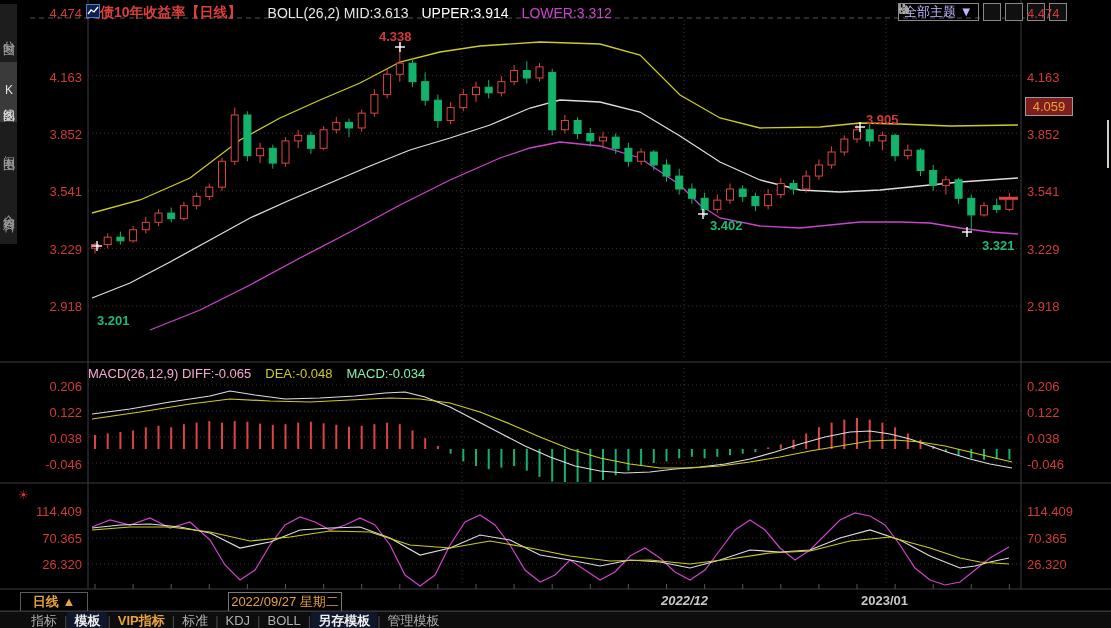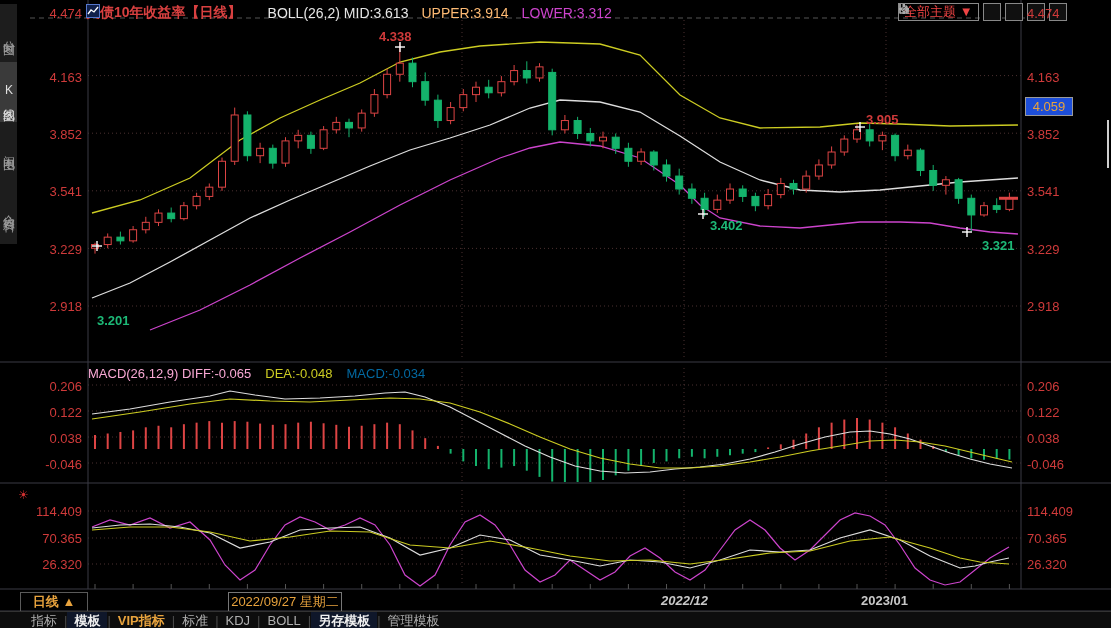--- a/index.html
+++ b/index.html
@@ -8,28 +8,28 @@
   .abs{position:absolute;}
   svg{position:absolute;left:0;top:0;}
   
   .side-item{position:absolute;left:0;width:17px;writing-mode:vertical-rl;text-orientation:upright;
              letter-spacing:2px;font-size:12px;color:#9a9a9a;background:#1d1d1d;text-align:center;
              padding:3px 0;cursor:pointer;}
   .side-item.active{background:#3a3a3a;color:#e0e0e0;}
   
   .hdr{position:absolute;left:86px;top:4px;display:flex;align-items:center;gap:13px;font-size:14px;white-space:nowrap;}
   .toolbar{position:absolute;top:3px;left:898px;display:flex;align-items:center;gap:4px;}
-  .dropdown{border:1px solid #8a8a8a;color:#ef4444;font-size:13px;padding:0 5px;height:16px;line-height:16px;cursor:pointer;}
+  .dropdown{border:1px solid #8a8a8a;color:#c4b5fd;font-size:13px;padding:0 5px;height:16px;line-height:16px;cursor:pointer;}
   .tbtn{width:16px;height:16px;border:1px solid #888;display:flex;align-items:center;justify-content:center;cursor:pointer;background:#101010;}
   
   .ylab{position:absolute;font-size:13px;color:#cf3a3a;width:54px;}
   .ylab.left{text-align:right;left:28px;}
   .ylab.right{text-align:left;left:1027px;}
   .lastbox{position:absolute;left:1025px;top:97px;width:46px;height:17px;border:1px solid #9a9a9a;
-           color:#e8a33d;font-size:13px;text-align:center;line-height:17px;background:#1d4ed8;}
+           color:#e8a33d;font-size:13px;text-align:center;line-height:17px;background:#7f1d1d;}
   .ann{position:absolute;font-size:13px;font-weight:bold;white-space:nowrap;}
   
   .indhdr{position:absolute;display:flex;gap:14px;font-size:13px;white-space:nowrap;}
   
   .periodbox{position:absolute;left:20px;top:592px;width:66px;height:18px;border:1px solid #5a5a5a;
              color:#e8a33d;font-size:13px;font-weight:bold;text-align:center;line-height:18px;cursor:pointer;}
   .datebox{position:absolute;left:228px;top:592px;width:112px;height:18px;border:1px solid #777;
            color:#e8a33d;font-size:13px;text-align:center;line-height:18px;}
   .mlab{position:absolute;top:593px;font-size:13px;color:#c8c8c8;font-weight:bold;}
   .tabbar{position:absolute;left:0;top:611px;width:1111px;height:17px;background:#0d0d0d;
@@ -348,21 +348,21 @@
 
   <div class="hdr">
     <span style="color:#d84040;font-weight:bold;">美债10年收益率【日线】</span>
     <span style="display:inline-flex;">
       <svg width="14" height="14">
           <rect x="0.5" y="0.5" width="13" height="13" fill="#10204a" stroke="#5577cc"></rect>
           <polyline points="2,10 5,6 8,8 12,3" fill="none" stroke="#fff" stroke-width="1.3"></polyline>
         </svg>
     </span>
     <span style="color:#e6e6e6;"><span>BOLL(26,2)</span>&nbsp;<span>MID:3.613</span></span>
-    <span style="color:#fdba74;">UPPER:3.914</span>
+    <span style="color:#ffffff;">UPPER:3.914</span>
     <span style="color:#cc44cc;">LOWER:3.312</span>
   </div>
 
   <div class="toolbar">
     <div class="dropdown">
       <span>全部主题</span> <span>▼</span>
     </div>
     <div class="tbtn">
       <svg width="12" height="12">
           <path d="M5 1h2v3h-2z M5 8h2v3h-2z M1 5h3v2h-3z M8 5h3v2h-3z" fill="#aaa"></path>
@@ -420,21 +420,21 @@
       <div class="ann" style="left: 97px; top: 268px; color: rgb(29, 185, 119); margin-top: 45px;">3.201</div>
       <div class="ann" style="left: 710px; top: 218px; color: rgb(29, 185, 119); text-align: right;">3.402</div>
       <div class="ann" style="left: 982px; top: 238px; color: rgb(29, 185, 119);">3.321</div>
     </div>
 
   <div class="lastbox"><span id="lastprice">4.059</span></div>
 
   <div class="indhdr" style="left:88px;top:366px;">
     <span style="color:#f9a8d4;"><span id="macd-title">MACD(26,12,9)</span>&nbsp;<span id="macd-diff">DIFF:-0.065</span></span>
     <span style="color:#cccc22;" id="macd-dea">DEA:-0.048</span>
-    <span style="color:#0369a1;" id="macd-macd">MACD:-0.034</span>
+    <span style="color:#86efac;" id="macd-macd">MACD:-0.034</span>
   </div>
 
   <div class="abs" style="left:18px;top:488px;color:#d03030;font-size:12px;">☀</div>
 
   <div class="periodbox">
     <span>日线</span> <span>▲</span>
   </div>
   <div class="datebox">2022/09/27 星期二</div>
   <div id="months">
       <div class="mlab" style="left: 437px; margin-top: 24px;">2022/11</div>

